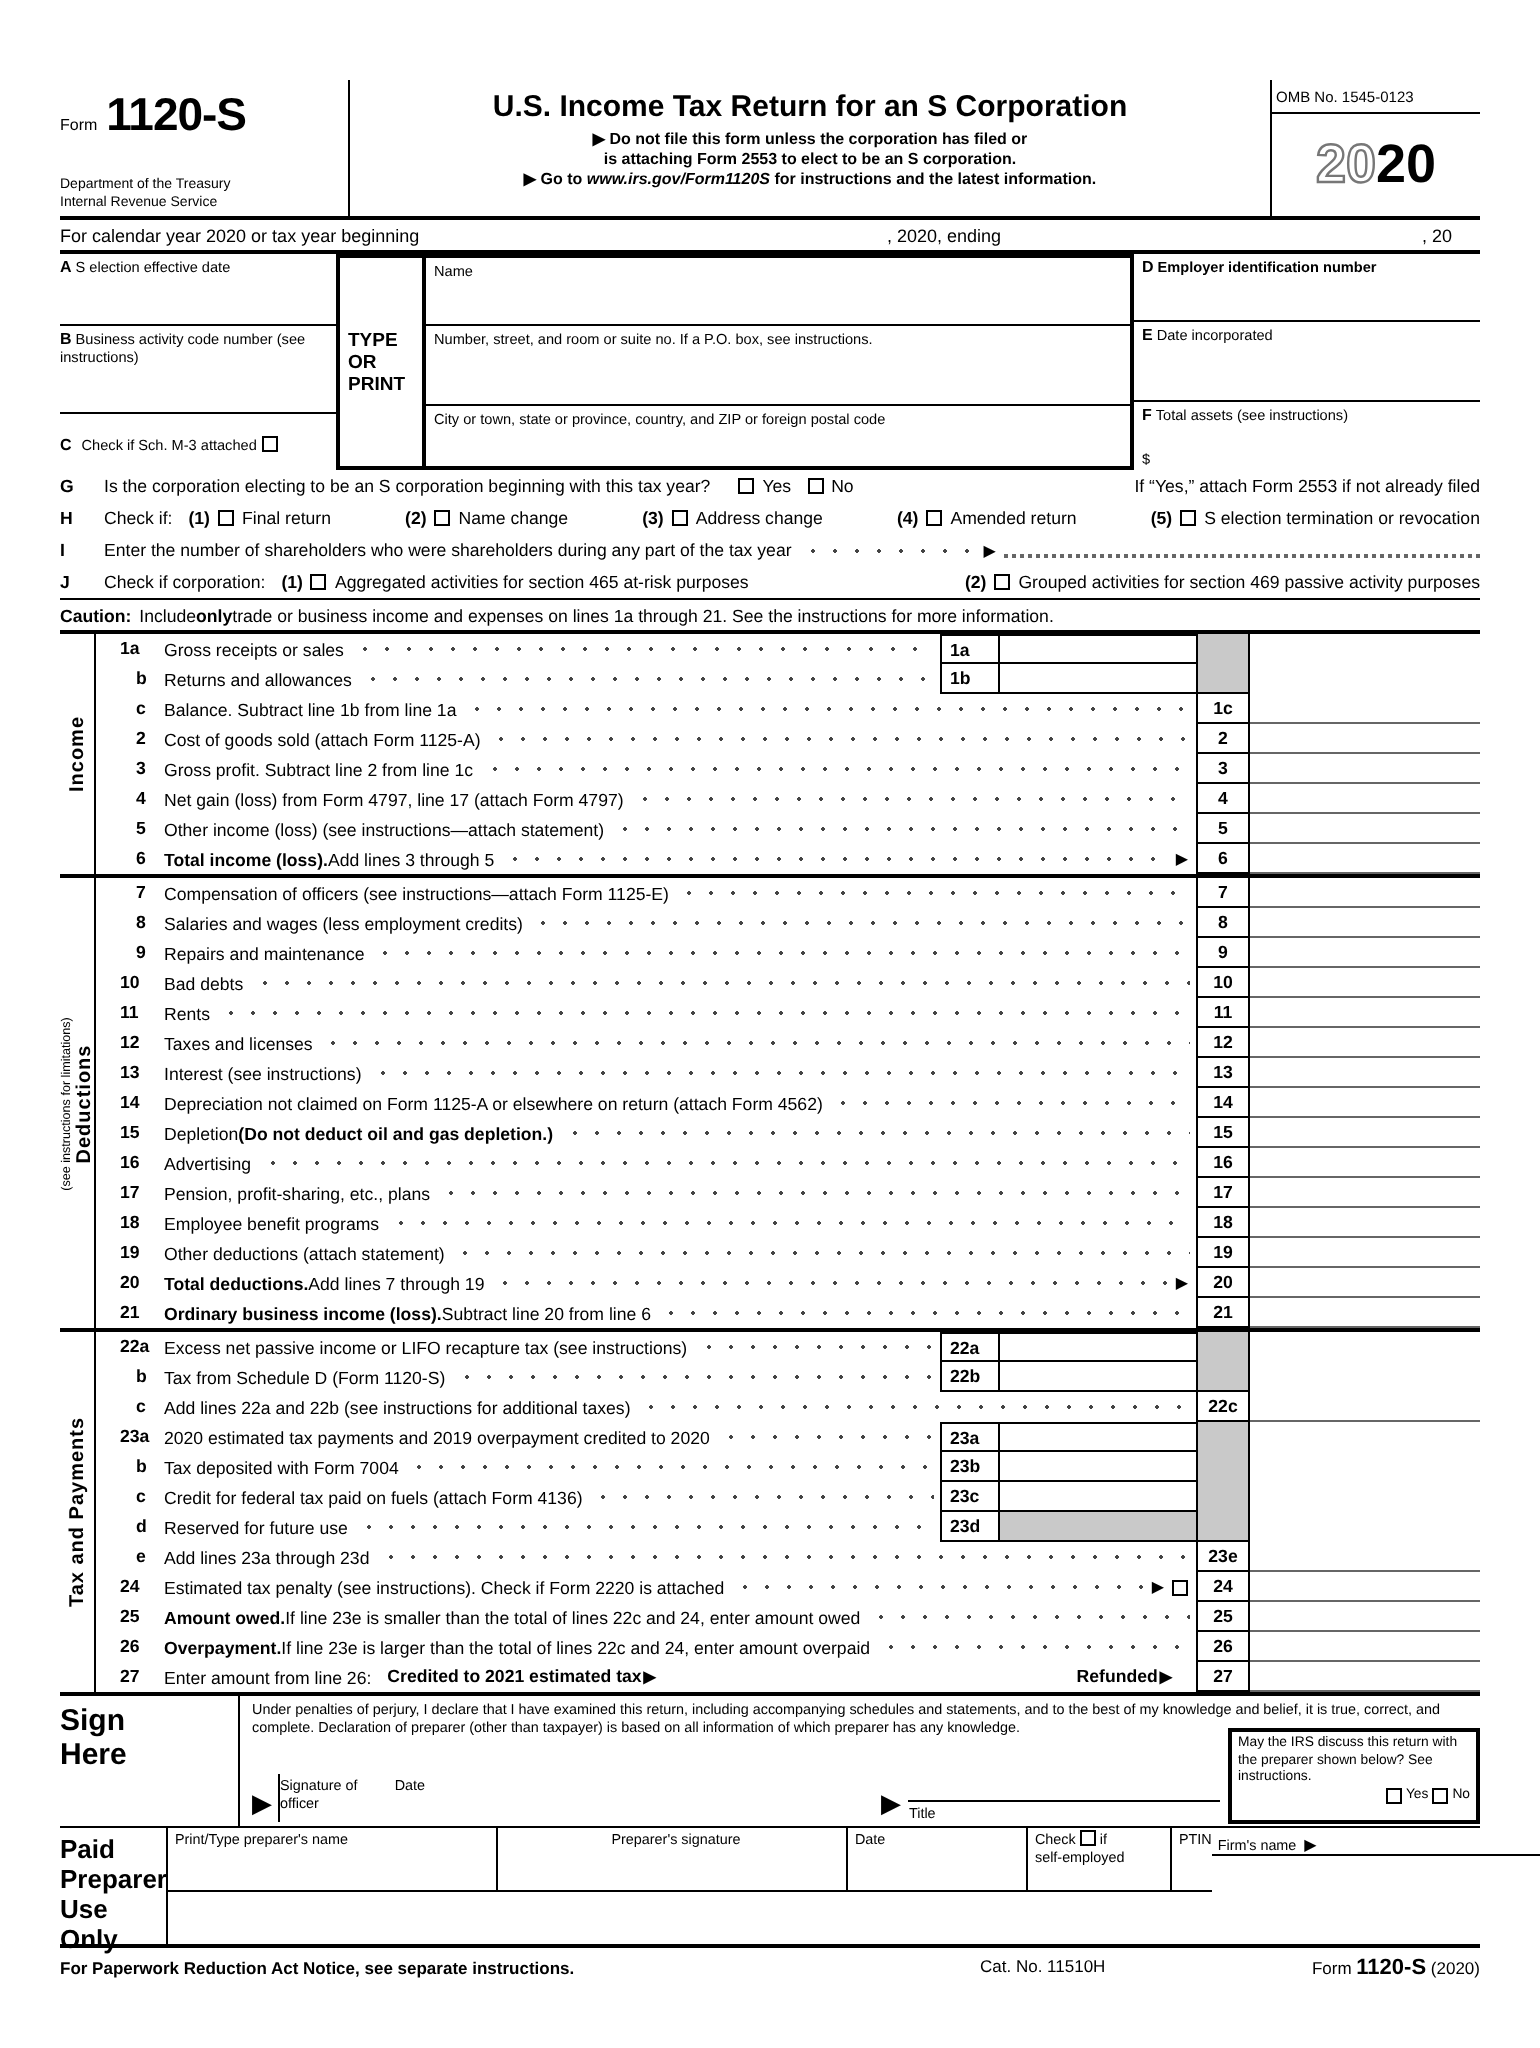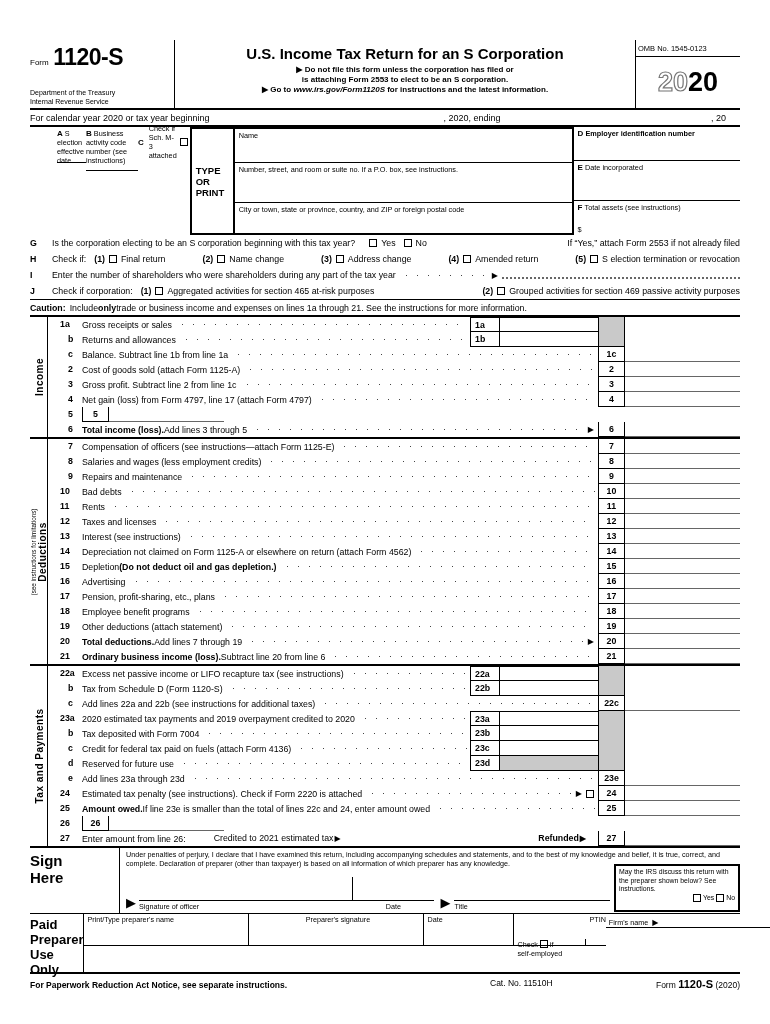--- a/index.html
+++ b/index.html
@@ -22,21 +22,21 @@
   .year .outline { color:#fff; -webkit-text-stroke:1.2px #777; }
 
   
   .cal { display:flex; align-items:center; height:17px; border-bottom:2px solid #000; font-size:9px; }
   .cal .blank { flex:1; height:12px; }
   .cal .blank.short { flex:0.9; }
   .cal .end-pad { width:14px; }
 
   
   .entity { display:flex; height:108px; }
-  .e-abc { width:138px; display:flex; flex-direction:row; font-size:7.3px;margin-left:27px; }
+  .e-abc { width:138px; display:flex; flex-direction:column; font-size:7.3px; }
   .e-abc .cell { padding:2px 2px 0 0; position:relative; }
   .e-a { height:36px; border-bottom:1px solid #000; }
   .e-b { height:44px; border-bottom:1px solid #000; }
   .e-c { height:28px; display:flex; align-items:center; gap:3px; }
   .letter { font-weight:bold; font-size:8px; margin-right:2px; }
   .heavy { display:flex; border:2px solid #000; width:399px; }
   .e-type { width:43px; border-right:2px solid #000; display:flex; align-items:center; }
   .e-type .tp { font-weight:bold; font-size:9.5px; line-height:11px; padding-left:4px; }
   .e-mid { flex:1; display:flex; flex-direction:column; font-size:7.3px; }
   .e-mid .cell, .e-def .cell { padding:2px 0 0 4px; }
@@ -79,48 +79,48 @@
   .t-subentry { width:98px; flex:none; border-bottom:1px solid #000; }
   .subfirst .t-subbox, .subfirst .t-subentry { border-top:1px solid #000; }
   .t-subentry.grayfill { background:#c9c9c9; }
   .t-numcol { width:27px; flex:none; text-align:center; font-weight:bold;
     border-left:1px solid #000; border-right:1px solid #000; }
   .t-numcol.std { border-bottom:1px solid #000; }
   .t-numcol.gray { background:#c9c9c9; }
   .sublast .t-numcol.gray { border-bottom:1px solid #000; }
   .t-amt { width:115px; flex:none; }
   .t-amt.std { border-bottom:1px solid #666; }
-  .midb { font-weight:normal; margin-left:28px; }
+  .midb { font-weight:bold; margin-left:8px; }
   .rightb { font-weight:bold; margin-right:8px; }
 
   
   .signblk { display:flex; height:66px; border-bottom:1px solid #000; position:relative; }
   .sign-label { width:90px; border-right:1px solid #000; font-size:15px; font-weight:bold; line-height:17px; padding-top:4px; }
   .sign-main { flex:1; position:relative; padding-left:6px; }
   .perjury { font-size:7.2px; line-height:9px; padding-top:2px; width:100%; }
   .sig-area { display:flex; position:absolute; left:6px; right:130px; bottom:2px; height:40px; align-items:flex-end; }
   .big-arr::before { content:"▶"; font-size:13px; }
-  .sig-block1 { flex:1.9; display:flex; flex-direction:column; margin:0 6px 0 3px; }
+  .sig-block1 { flex:1.9; display:flex; margin:0 6px 0 3px; }
   .sig-lines { display:flex; border-bottom:1px solid #000; height:24px; }
   .sig-officer-space { flex:2.6; }
   .sig-date-space { flex:1; border-left:1px solid #000; }
   .sig-labels { display:flex; font-size:7.2px; padding-top:1px; }
   .sig-labels .l1 { flex:2.6; } .sig-labels .l2 { flex:1; text-align:center; }
   .sig-block2 { flex:1; display:flex; flex-direction:column; margin-left:4px; }
   .discuss { position:absolute; right:0; top:16px; width:126px; height:48px; border:2px solid #000; font-size:6.9px; line-height:8.6px; padding:2px 3px; }
   .discuss .row { display:flex; align-items:center; gap:2px; justify-content:flex-end; }
 
   
   .prep { display:flex; height:60px; border-bottom:2px solid #000; }
   .prep-label { width:105px; border-right:1px solid #000; font-size:13px; font-weight:bold; line-height:15px; padding-top:3px; }
   .prep-grid { flex:1; display:flex; flex-direction:row; font-size:7.2px; }
   .p-r1 { height:32px; display:flex; border-bottom:1px solid #000; }
   .p-r1 > div { padding:1px 0 0 3px; border-right:1px solid #000; }
   .p-name { width:165px; } .p-sig { width:175px;text-align:center; } .p-date { width:90px; }
-  .p-check { width:72px; line-height:9px;margin-top:25px; } .p-ptin { flex:1; border-right:none !important; }
+  .p-check { width:72px; line-height:9px; } .p-ptin { flex:1; border-right:none !important; }
   .p-r2, .p-r3 { height:14px; display:flex; align-items:center; border-bottom:1px solid #000; }
   .p-r3 { border-bottom:none; }
   .p-firm { width:495px; padding-left:3px; border-right:1px solid #000; height:100%; display:flex; align-items:flex-end; gap:4px; }
   .p-right { flex:1; padding-left:3px; display:flex; align-items:center; gap:4px; }
   .cb-inline { display:inline-block; width:8px; height:8px; border:1px solid #000; vertical-align:-1px; margin:0 2px; }
 
   
   .footer { display:flex; align-items:baseline; font-size:8.5px; margin-top:4px; }
   .footer .left { font-weight:bold; }
   .footer .cat { position:absolute; left:460px; }
@@ -345,20 +345,24 @@
             <div class="t-no ind">4</div>
             <div class="t-label">
               <span class="txt">Net gain (loss) from Form 4797, line 17 (attach Form 4797)</span>
               <span class="leader"></span>
             </div>
             <div class="t-numcol std">4</div>
             <div class="t-amt std"></div>
           </div>
           <div class="t-row">
             <div class="t-no ind">5</div>
+            <div class="t-label">
+              <span class="txt">Other income (loss) (see instructions—attach statement)</span>
+              <span class="leader"></span>
+            </div>
             <div class="t-numcol std">5</div>
             <div class="t-amt std"></div>
           </div>
           <div class="t-row">
             <div class="t-no ind">6</div>
             <div class="t-label">
               <span class="txt bold">Total income (loss).</span>
               <span class="txt"> Add lines 3 through 5</span>
               <span class="leader"></span>
               <span class="arr"></span>
@@ -624,20 +628,25 @@
             <div class="t-label">
               <span class="txt bold">Amount owed.</span>
               <span class="txt"> If line 23e is smaller than the total of lines 22c and 24, enter amount owed</span>
               <span class="leader"></span>
             </div>
             <div class="t-numcol std">25</div>
             <div class="t-amt std"></div>
           </div>
           <div class="t-row">
             <div class="t-no">26</div>
+            <div class="t-label">
+              <span class="txt bold">Overpayment.</span>
+              <span class="txt"> If line 23e is larger than the total of lines 22c and 24, enter amount overpaid</span>
+              <span class="leader"></span>
+            </div>
             <div class="t-numcol std">26</div>
             <div class="t-amt std"></div>
           </div>
           <div class="t-row">
             <div class="t-no">27</div>
             <div class="t-label">
               <span class="txt">Enter amount from line 26:</span>
               <span class="midb">Credited to 2021 estimated tax<span class="arr"></span></span>
               <span class="spread"></span>
               <span class="rightb">Refunded<span class="arr"></span></span>

